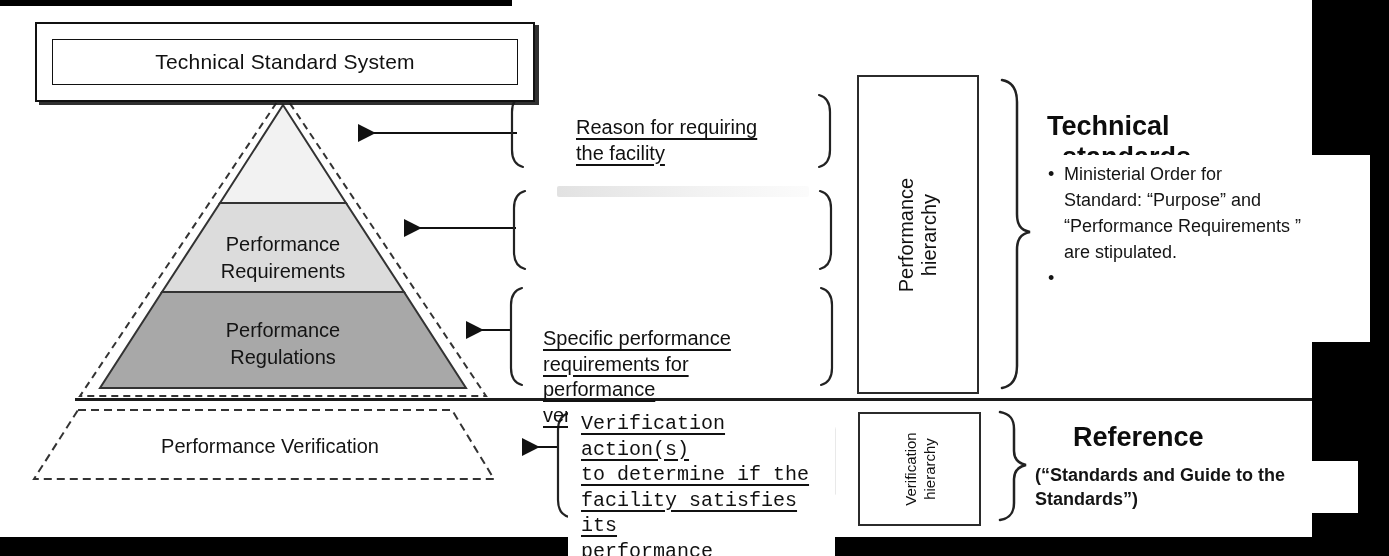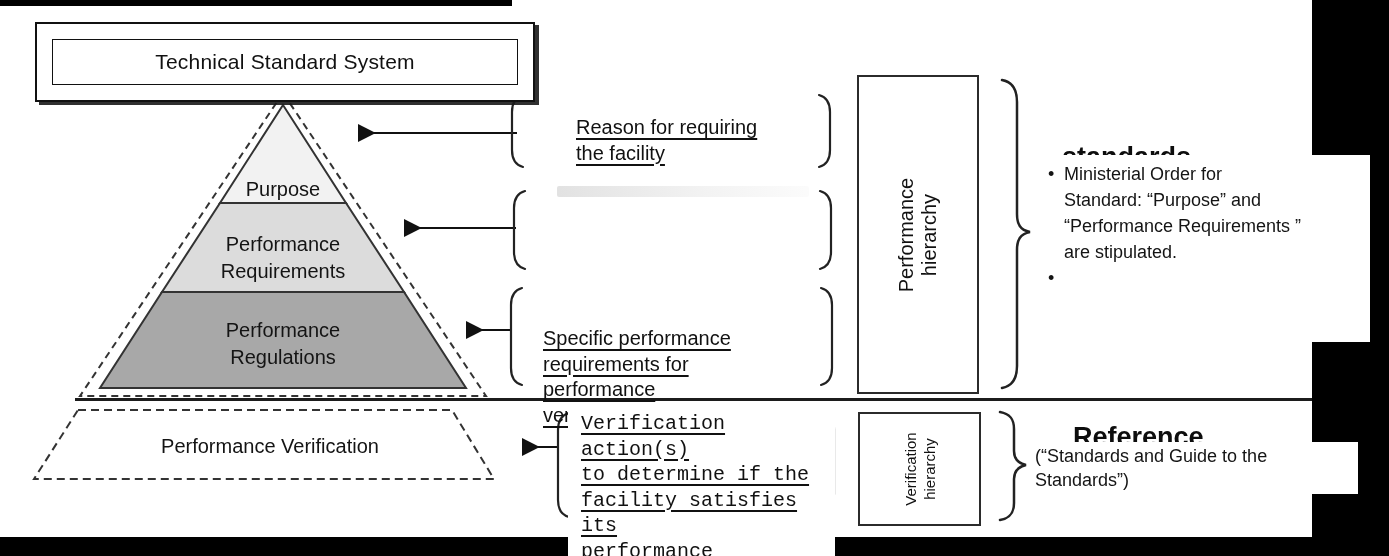--- a/index.html
+++ b/index.html
@@ -89,21 +89,20 @@
     <path d="M 823,412 Q 834,415 834,429 L 834,494 Q 834,508 823,511" fill="none" stroke="#222" stroke-width="2.2" stroke-linecap="round"></path>
 
     <path d="M 1002,80 C 1013,82 1017,90 1017,102 L 1017,214 C 1017,224 1020,230 1030,232 C 1020,234 1017,240 1017,250 L 1017,366 C 1017,378 1013,386 1002,388" fill="none" stroke="#222" stroke-width="2.5" stroke-linecap="round"></path>
     <path d="M 1000,412 C 1011,414 1014,420 1014,429 L 1014,451 C 1014,458 1017,463 1026,465 C 1017,467 1014,472 1014,479 L 1014,503 C 1014,512 1011,518 1000,520" fill="none" stroke="#222" stroke-width="2.5" stroke-linecap="round"></path>
   </svg>
 
   <div class="abs title-outer">
     <div class="title-inner">Technical Standard System</div>
   </div>
 
-  <div class="abs pyr-label" style="left:208px;top:176px;width:150px;">Purpose</div>
   <div class="abs pyr-label pre" style="left:183px;top:231px;width:200px;">Performance
 Requirements</div>
   <div class="abs pyr-label pre" style="left:183px;top:317px;width:200px;">Performance
 Regulations</div>
   <div class="abs pyr-label" style="left:139px;top:433px;width:262px;">Performance Verification</div>
 
   <div class="abs ann pre" style="left:545px;top:115px;margin-left:31px;">Reason for requiring
 the facility</div>
   <div class="abs ann pre" style="left:543px;top:290px;margin-top:36px;">Specific performance
 requirements for
@@ -118,36 +117,37 @@
   </div>
 
   <div class="abs vbox" style="left:857px;top:75px;width:118px;height:315px;">
     <div class="vlabel" style="font-size:20px;width:315px;">Performance hierarchy</div>
   </div>
   <div class="abs vbox" style="left:858px;top:412px;width:119px;height:110px;border-width:2px;">
     <div class="vlabel" style="font-size:15px;line-height:19px;width:110px;">Verification
 hierarchy</div>
   </div>
 
+  <div class="abs h-bold" style="left:1047px;top:111px;">Technical</div>
   <div class="abs h-bold" style="left:1062px;top:142px;z-index:2;">standards</div>
 
   <div class="abs white-box" style="left:1044px;top:155px;width:326px;height:187px;">
     <div style="padding:6px 2px 0 4px;">
       <div class="bullet-row">
         <span class="bullet-marker">•</span>
         <span class="pre">Ministerial Order for
 Standard: “Purpose” and
 “Performance Requirements ”
 are stipulated.</span>
       </div>
       <div class="bullet-row">
         <span class="bullet-marker">•</span>
       </div>
     </div>
   </div>
 
   <div class="abs h-bold" style="left:1073px;top:422px;z-index:4;">Reference</div>
-  <div class="abs white-box" style="left:1030px;top:442px;width:328px;height:52px;">
+  <div class="abs white-box" style="left:1030px;top:461px;width:328px;height:52px;font-weight:bold;">
     <div class="note pre" style="padding:2px 0 0 5px;">(“Standards and Guide to the
  Standards”)</div>
   </div>
 
 </div>
 
 </body></html>

